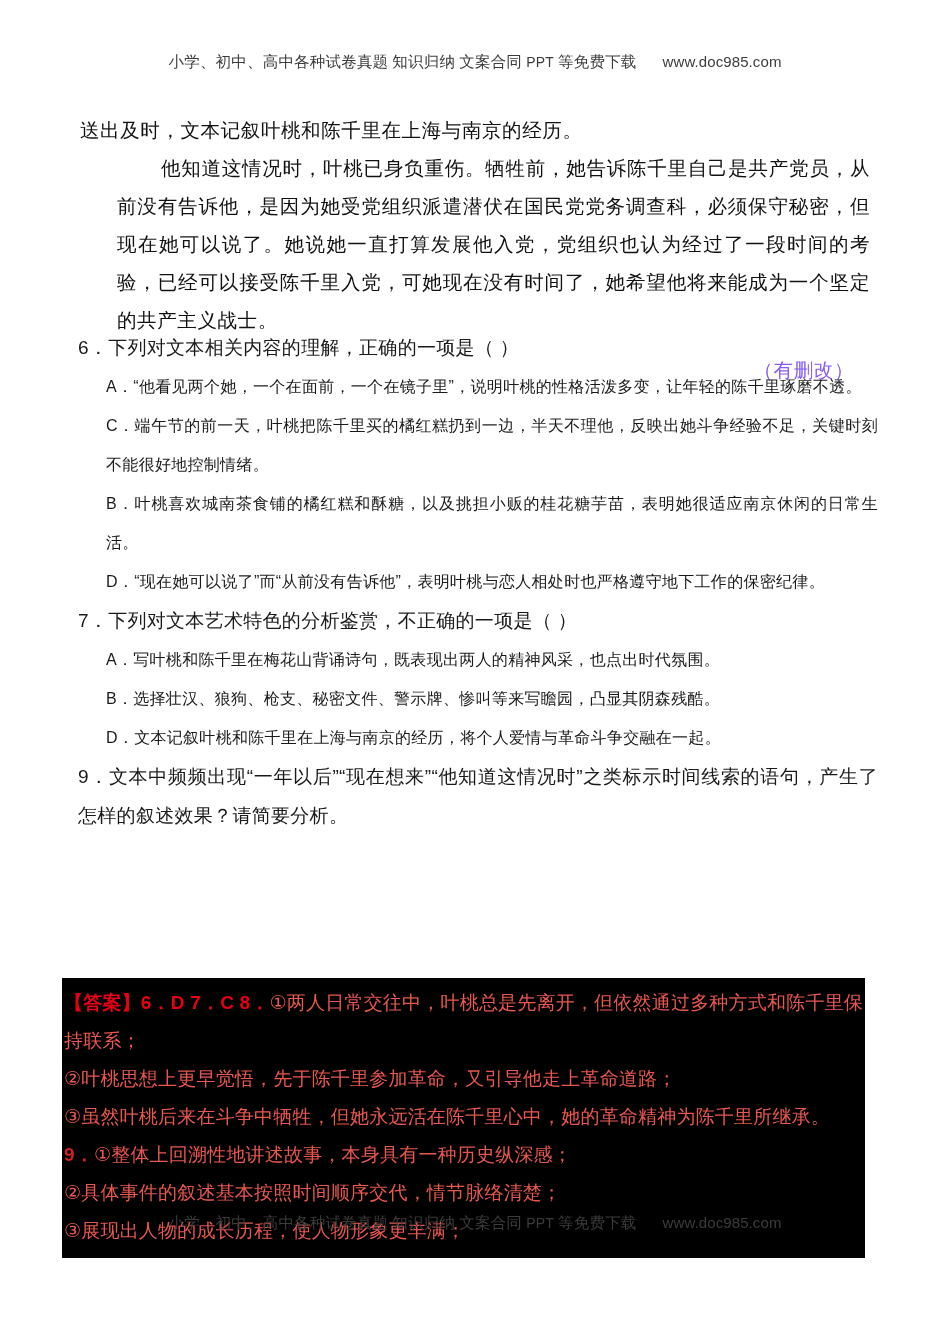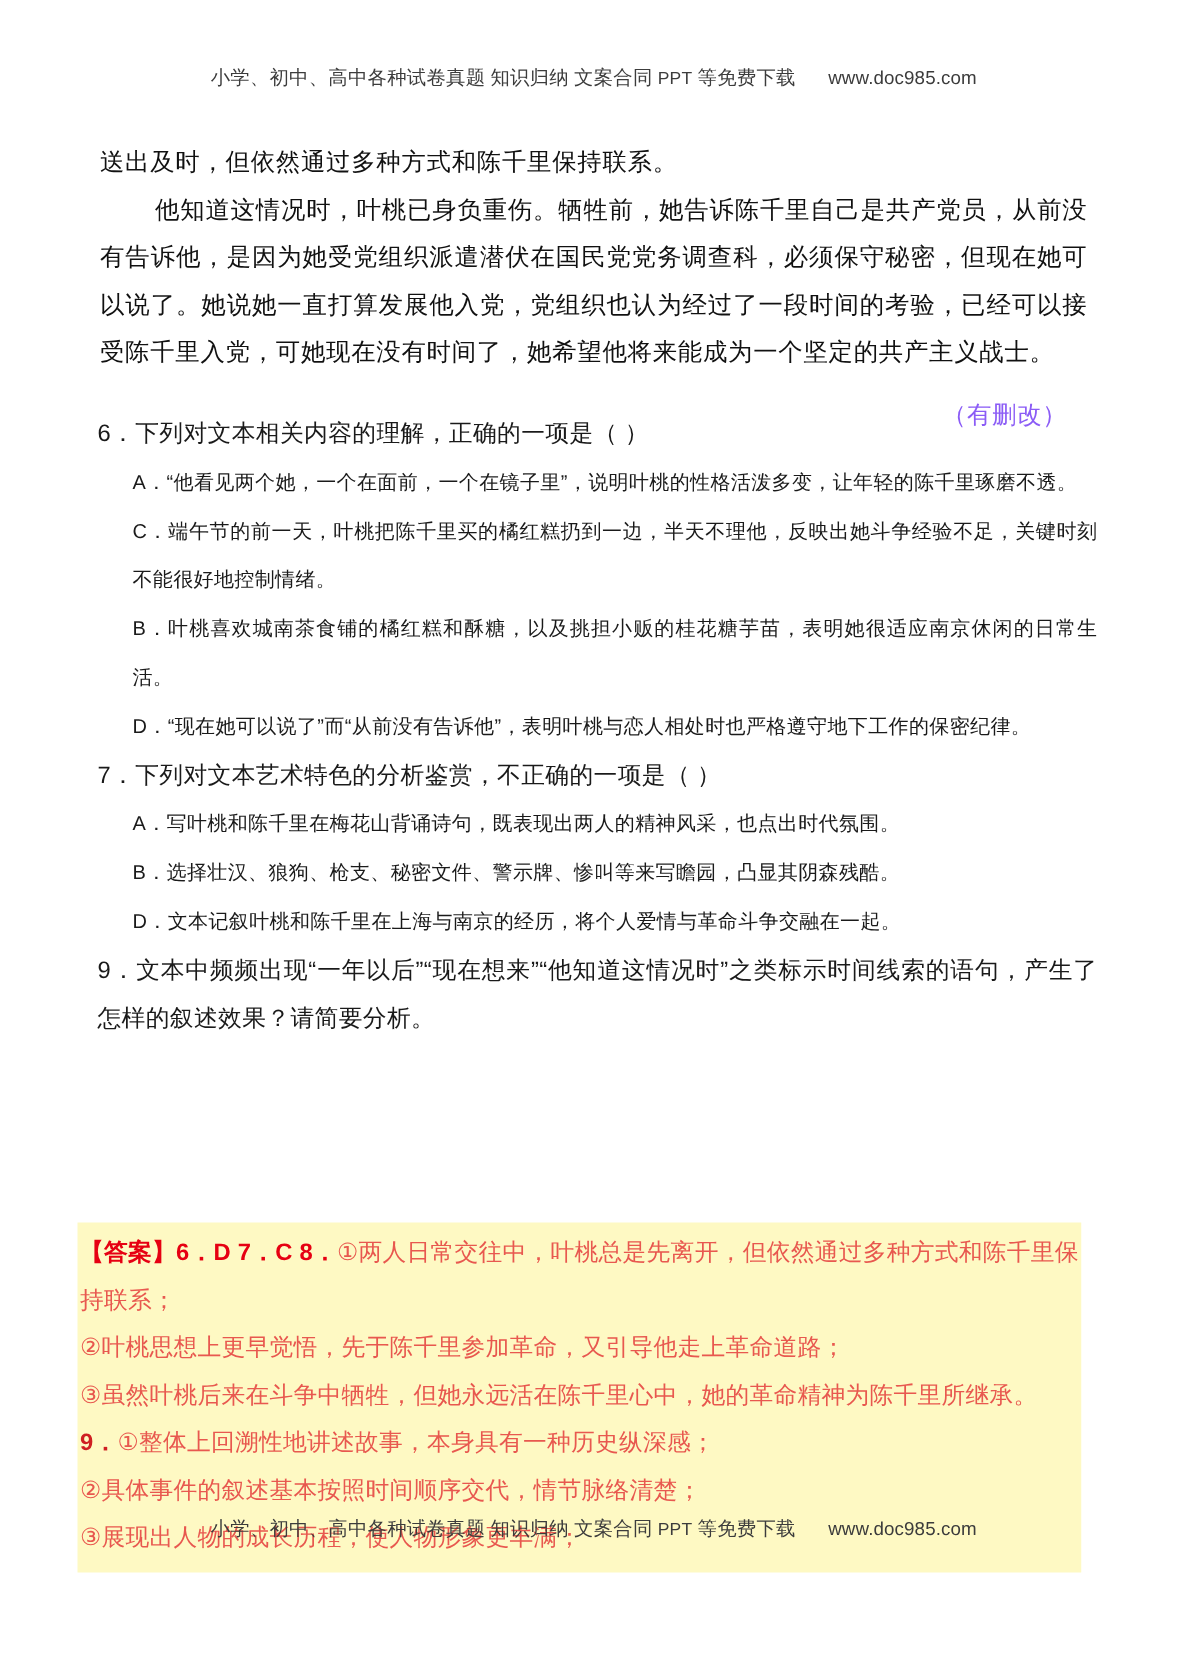--- a/index.html
+++ b/index.html
@@ -64,20 +64,21 @@
     font-family: "Liberation Serif", "DejaVu Serif", serif;
     font-size: 19.5px;
     line-height: 38px;
     color: #111111;
     text-align: justify;
     letter-spacing: 0.6px;
     margin: 0;
   }
   .body-para.indent {
     text-indent: 44px;
+    margin-left: 37px;
   }
   .attribution {
     margin-top: 14px;
     font-family: "Liberation Serif", "DejaVu Serif", serif;
     font-size: 19.5px;
     line-height: 34px;
     text-align: right;
     padding-right: 16px;
     color: #8b5cf6;
     letter-spacing: 0.6px;
@@ -109,21 +110,21 @@
     padding-left: 28px;
     text-align: justify;
   }
 
   
   .answer-block {
     position: absolute;
     left: 62px;
     top: 978px;
     width: 803px;
-    background: #fef9c3;
+    background: #000000;
     padding: 6px 0 8px 0;
   }
   .ans-line {
     font-family: "Liberation Sans", "DejaVu Sans", sans-serif;
     font-size: 19px;
     line-height: 38px;
     color: #e8584f;
     letter-spacing: 0.2px;
     margin: 0;
     text-align: justify;
@@ -149,21 +150,21 @@
 </head>
 <body>
 
 <div class="page">
 
   <div class="watermark" id="wm-top">
     <span class="wm-cn">小学、初中、高中各种试卷真题 知识归纳 文案合同 </span><span class="wm-ppt">PPT</span><span class="wm-cn"> 等免费下载</span><span class="wm-url">www.doc985.com</span>
   </div>
 
   <div class="body-area">
-    <p class="body-para">送出及时，但依然通过多种方式和陈千里保持联系。</p>
+    <p class="body-para">送出及时，文本记叙叶桃和陈千里在上海与南京的经历。</p>
     <p class="body-para indent">他知道这情况时，叶桃已身负重伤。牺牲前，她告诉陈千里自己是共产党员，从前没有告诉他，是因为她受党组织派遣潜伏在国民党党务调查科，必须保守秘密，但现在她可以说了。她说她一直打算发展他入党，党组织也认为经过了一段时间的考验，已经可以接受陈千里入党，可她现在没有时间了，她希望他将来能成为一个坚定的共产主义战士。</p>
     <div class="attribution">（有删改）</div>
   </div>
 
   <div class="questions">
 
     <p class="q-stem"><span>6．</span><span>下列对文本相关内容的理解，正确的一项是（  ）</span></p>
     <p class="q-option">A．“他看见两个她，一个在面前，一个在镜子里”，说明叶桃的性格活泼多变，让年轻的陈千里琢磨不透。</p>
     <p class="q-option">C．端午节的前一天，叶桃把陈千里买的橘红糕扔到一边，半天不理他，反映出她斗争经验不足，关键时刻不能很好地控制情绪。</p>
     <p class="q-option">B．叶桃喜欢城南茶食铺的橘红糕和酥糖，以及挑担小贩的桂花糖芋苗，表明她很适应南京休闲的日常生活。</p>

